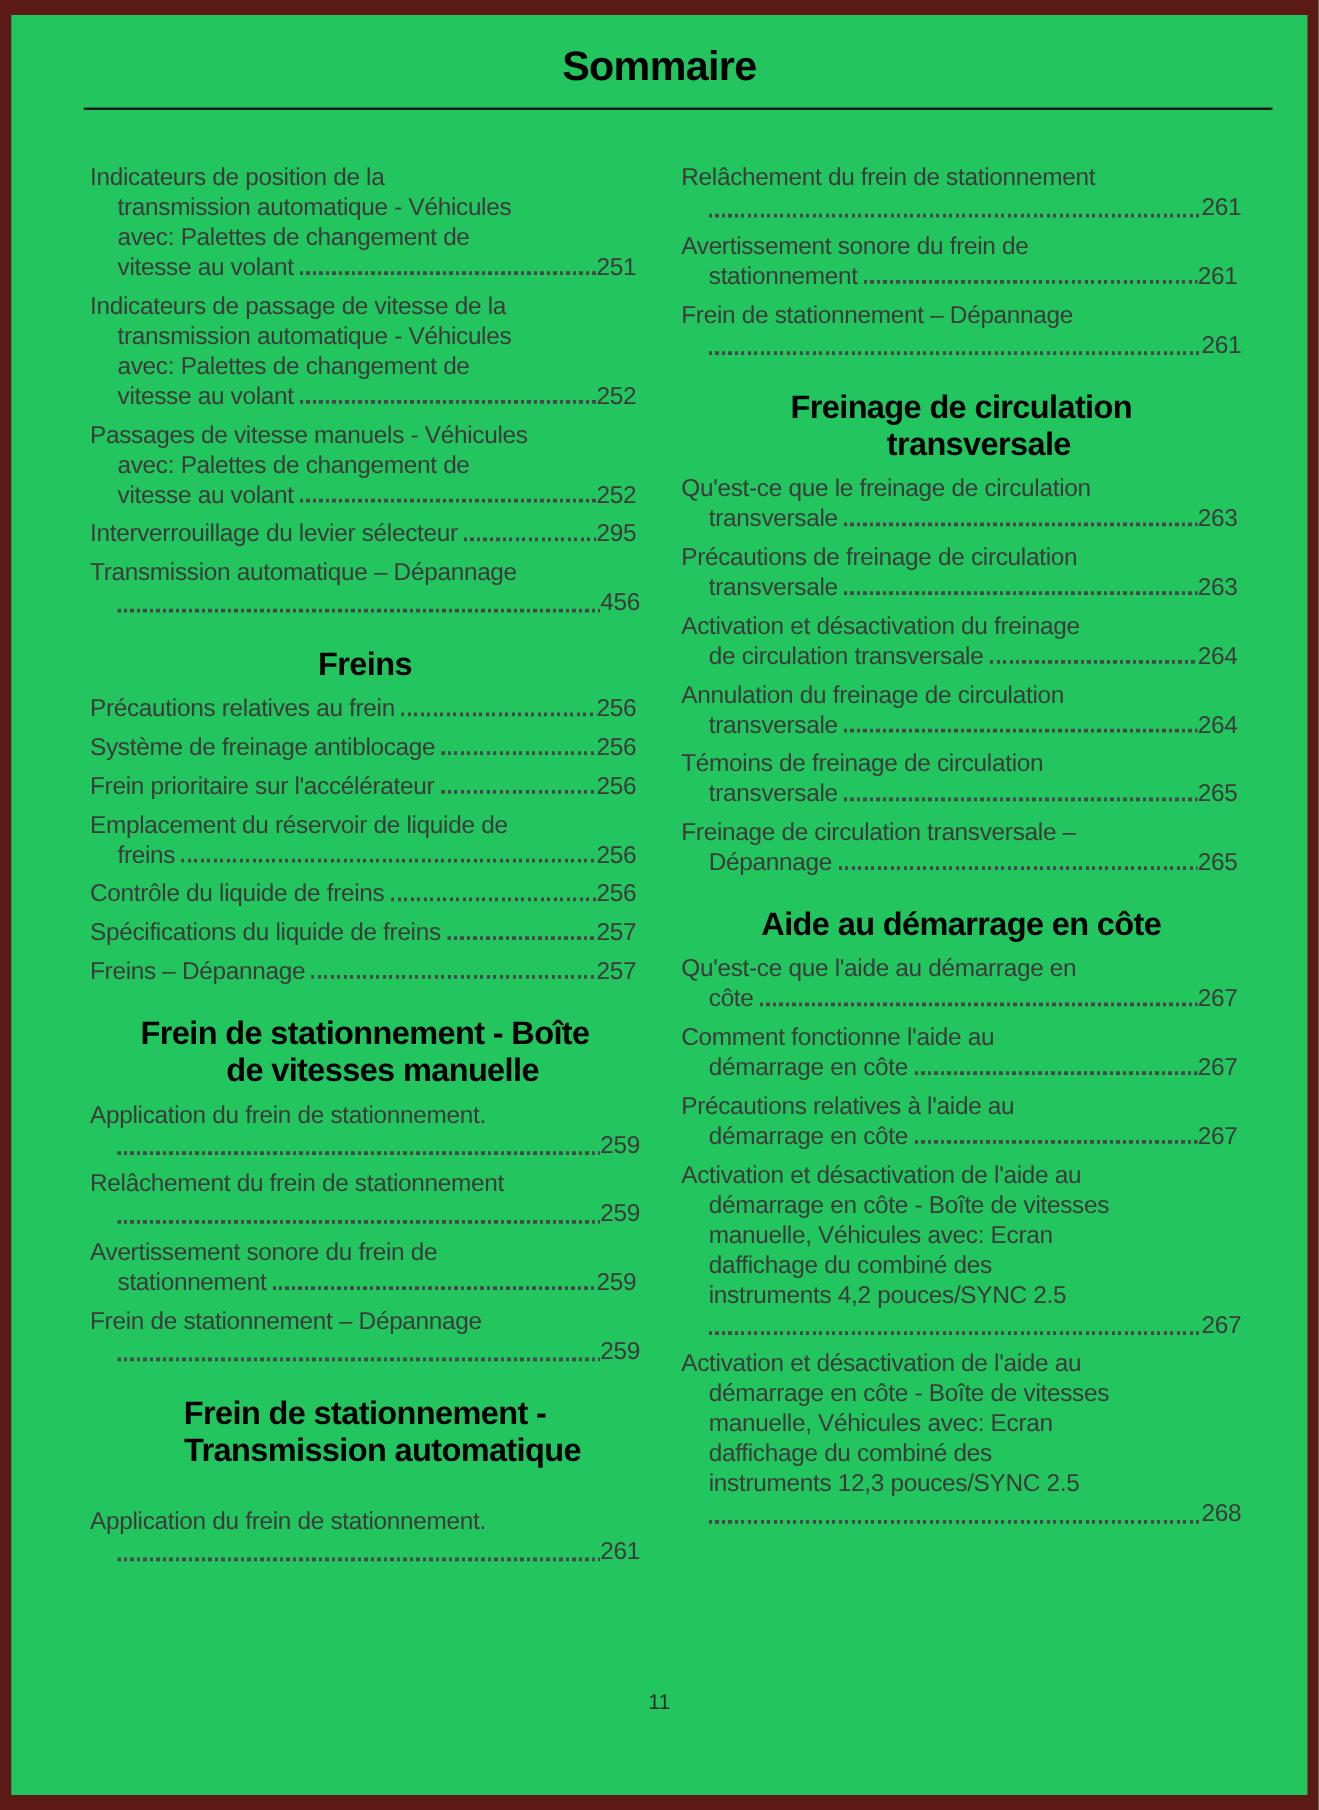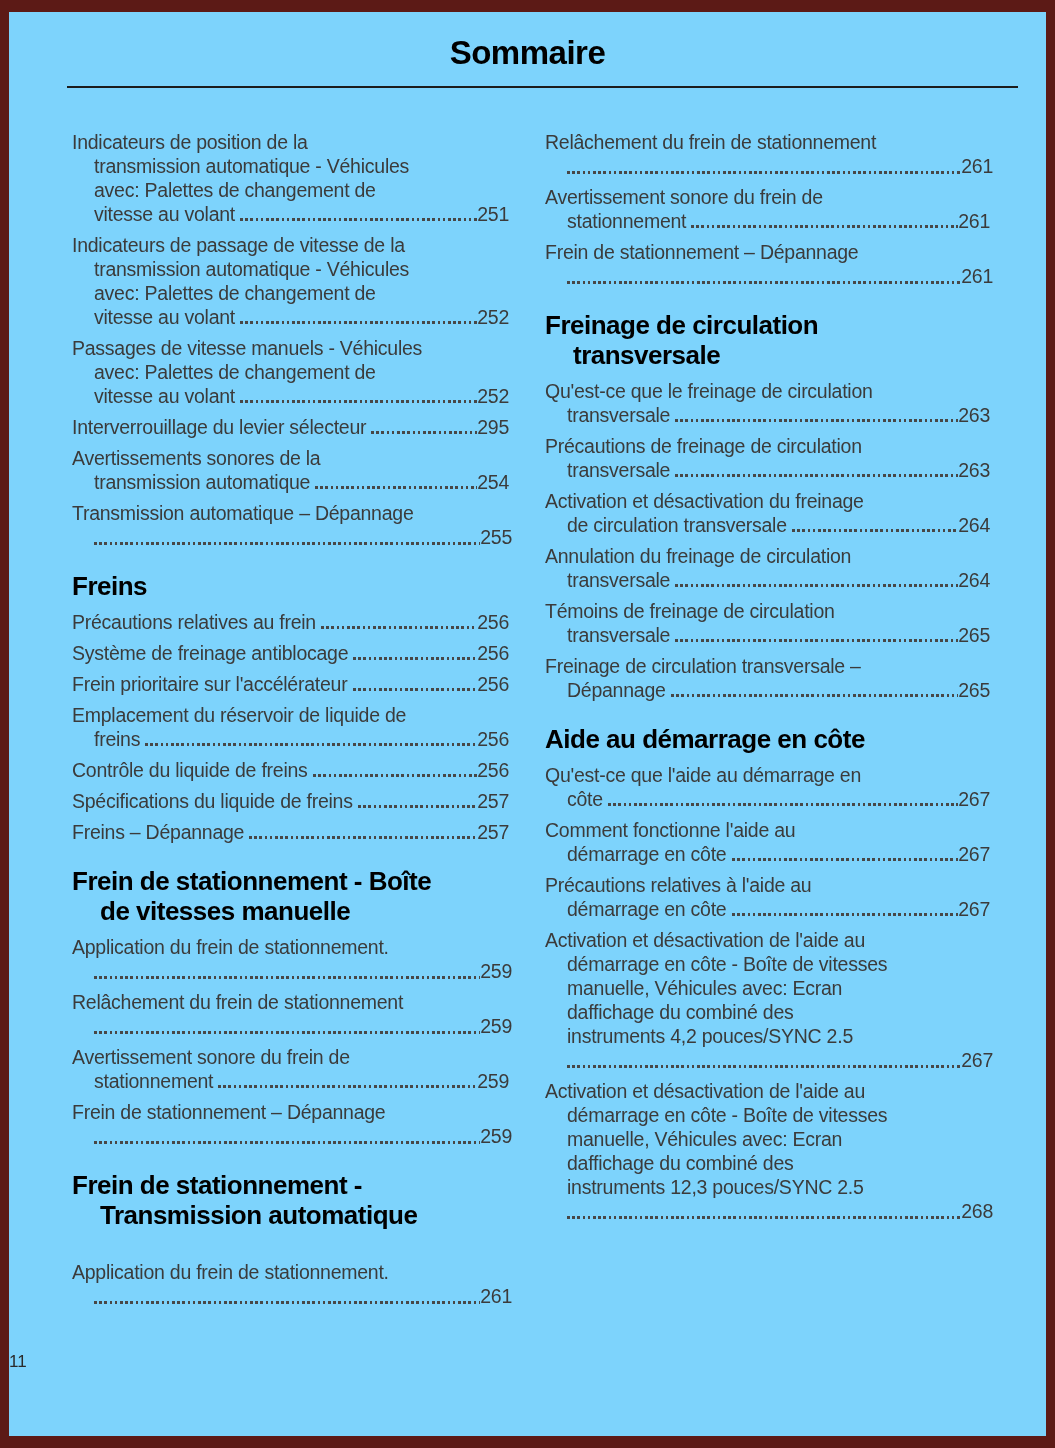--- a/index.html
+++ b/index.html
@@ -8,21 +8,21 @@
     background: #ffffff;
     font-family: "Liberation Sans", sans-serif;
     position: relative;
     overflow: hidden;
   }
   .page {
     position: absolute; inset: 0;
     box-sizing: border-box;
     border-style: solid;
     border-width: 12px 9px;
-    background: #7dd3fc;
+    background: #22c55e;
   }
   .title {
     margin: 22px 0 0 0;
     text-align: center;
     font-size: 33px;
     font-weight: bold;
     letter-spacing: -0.5px;
     color: #000;
     line-height: 38px;
   }
@@ -41,20 +41,21 @@
 
   .heading {
     font-weight: bold;
     font-size: 26px;
     line-height: 30px;
     color: #000;
     letter-spacing: -0.5px;
     margin: 22px 0 9px 0;
     padding-left: 28px;
     text-indent: -28px;
+    text-align: center;
   }
   .col > .heading:first-child { margin-top: 0; }
 
   .entry {
     font-size: 19.5px;
     line-height: 24px;
     color: #3b3b3b;
     letter-spacing: -0.25px;
     margin-bottom: 7px;
     padding-left: 22px;
@@ -80,40 +81,40 @@
     flex: 1 1 auto;
     height: 3px;
     margin: auto 0 4px 0;
     background: repeating-linear-gradient(90deg, #474747 0 2.6px, transparent 2.6px 5.2px);
   }
 
   .folio {
     position: absolute;
     left: 0; right: 0;
     bottom: 64px;
+    text-align: center;
     font-size: 17px;
     color: #2a2a2a;
   }
 </style>
 </head>
 <body>
 
 <div class="page" style="border-color: rgb(92, 26, 22);">
   <h1 class="title">Sommaire</h1>
   <div class="rule" style="background: rgb(28, 28, 28);"></div>
   <div class="columns">
     <div class="col left" id="col-0">
         <div class="entry inline">Indicateurs de position de la<br>transmission automatique - Véhicules<br>avec: Palettes de changement de<br>vitesse au volant <span class="tail"><span class="dots-inline" style="width: 237.031px;"></span><span class="num">251</span></span></div>
         <div class="entry inline">Indicateurs de passage de vitesse de la<br>transmission automatique - Véhicules<br>avec: Palettes de changement de<br>vitesse au volant <span class="tail"><span class="dots-inline" style="width: 237.031px;"></span><span class="num">252</span></span></div>
         <div class="entry inline">Passages de vitesse manuels - Véhicules<br>avec: Palettes de changement de<br>vitesse au volant <span class="tail"><span class="dots-inline" style="width: 237.031px;"></span><span class="num">252</span></span></div>
         <div class="entry inline">Interverrouillage du levier sélecteur <span class="tail"><span class="dots-inline" style="width: 105.797px;"></span><span class="num">295</span></span></div>
-        <div class="entry inline">Avertissements sonores de la<br>transmission automatique <span class="tail"><span class="dots-inline" style="width: 161.828px;"></span><span class="num">254</span></span></div>
         <div class="entry own">Transmission automatique – Dépannage<span class="leader">
             <span class="dots"></span>
-            <span class="num">255</span>
+            <span class="num">456</span>
           </span></div>
         <div class="heading">Freins</div>
         <div class="entry inline">Précautions relatives au frein <span class="tail"><span class="dots-inline" style="width: 156.062px;"></span><span class="num">256</span></span></div>
         <div class="entry inline">Système de freinage antiblocage <span class="tail"><span class="dots-inline" style="width: 123.766px;"></span><span class="num">256</span></span></div>
         <div class="entry inline">Frein prioritaire sur l'accélérateur <span class="tail"><span class="dots-inline" style="width: 124.625px;"></span><span class="num">256</span></span></div>
         <div class="entry inline">Emplacement du réservoir de liquide de<br>freins <span class="tail"><span class="dots-inline" style="width: 331.844px;"></span><span class="num">256</span></span></div>
         <div class="entry inline">Contrôle du liquide de freins <span class="tail"><span class="dots-inline" style="width: 164.453px;"></span><span class="num">256</span></span></div>
         <div class="entry inline">Spécifications du liquide de freins <span class="tail"><span class="dots-inline" style="width: 119.359px;"></span><span class="num">257</span></span></div>
         <div class="entry inline">Freins – Dépannage <span class="tail"><span class="dots-inline" style="width: 227.828px;"></span><span class="num">257</span></span></div>
         <div class="heading">Frein de stationnement - Boîte<br>de vitesses manuelle</div>

